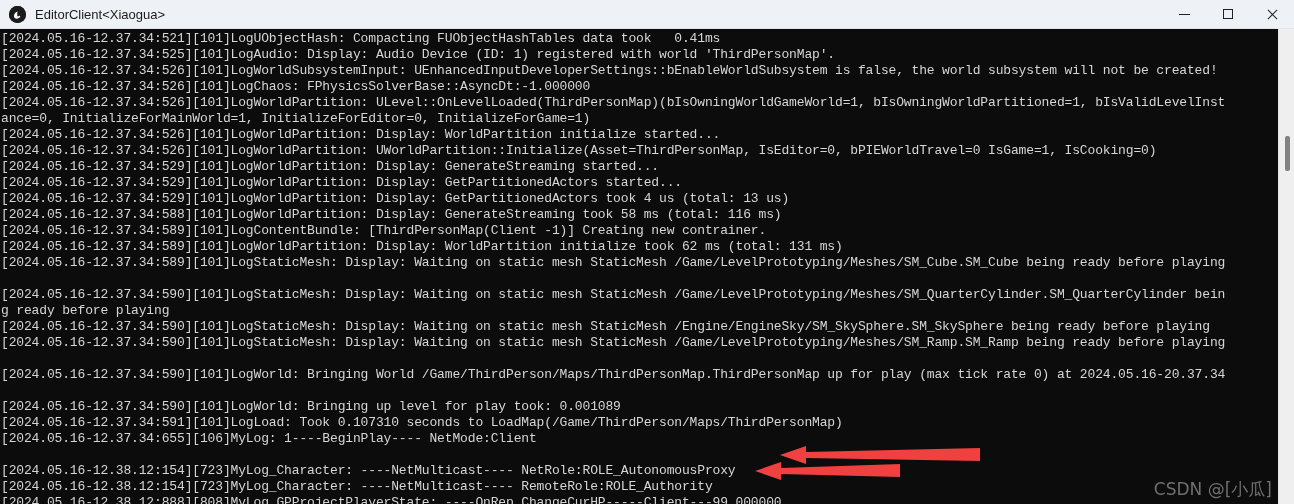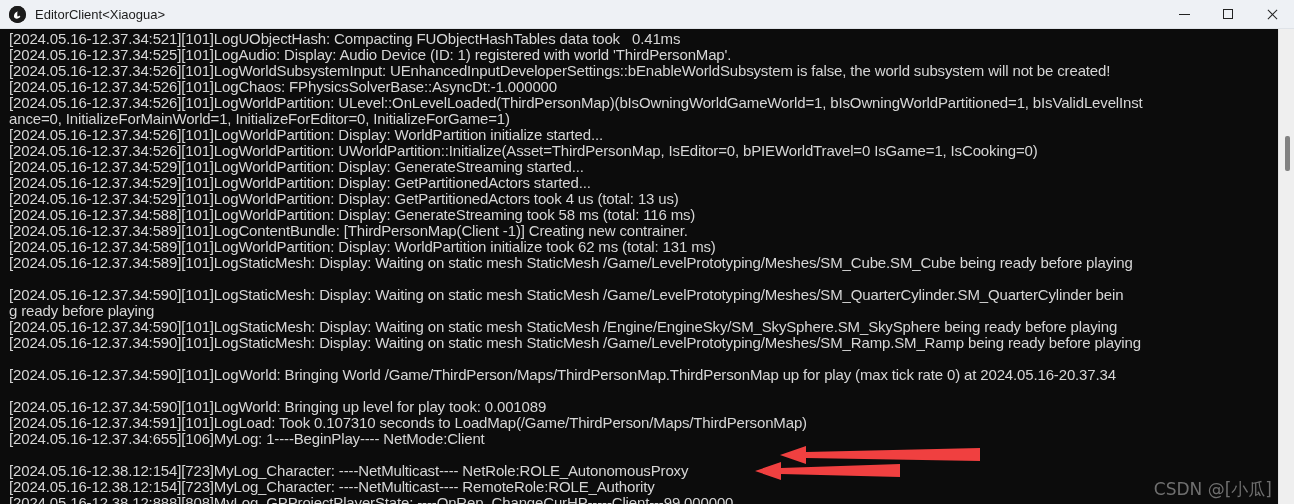--- a/index.html
+++ b/index.html
@@ -115,24 +115,24 @@
     flex: 1 1 auto;
     display: flex;
     background: #0c0c0c;
     overflow: hidden;
   }
   .console {
     position: relative;
     flex: 1 1 auto;
     background: #0c0c0c;
     color: #d6d6d6;
-    font-family: Liberation Sans, sans-serif;
-    font-size: 15px;
+    font-family: Liberation Mono, monospace;
+    font-size: 13px;
     line-height: 16px;
-    padding: 2px 0 0 9px;
+    padding: 2px 0 0 1px;
     overflow: hidden;
     white-space: pre;
     letter-spacing: -0.15px;
   }
   .log-line {
     height: 16px;
     white-space: pre;
     overflow: hidden;
   }
   .log-line.blank { color: transparent; }

